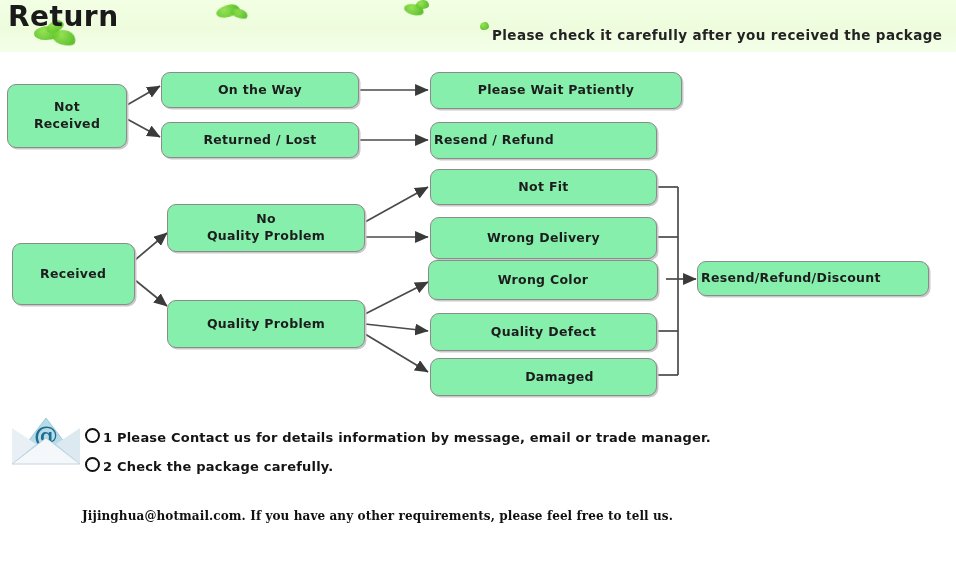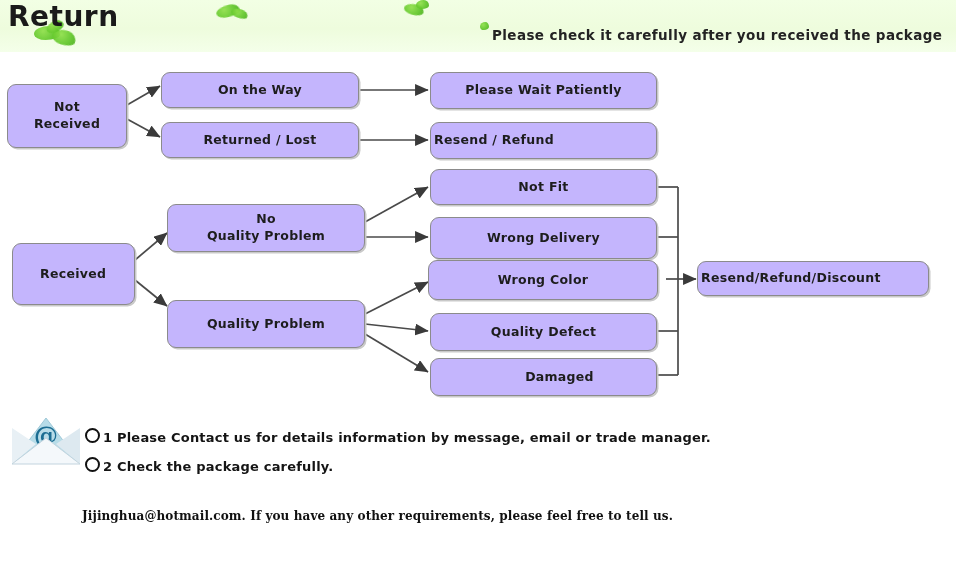--- a/index.html
+++ b/index.html
@@ -52,21 +52,21 @@
 
   
   .chart {
     position: absolute;
     left: 0; top: 52px;
     width: 956px; height: 350px;
   }
   .node {
     position: absolute;
     box-sizing: border-box;
-    background: #c4b5fd;
+    background: #86efac;
     border: 1.6px solid #8b8b8b;
     border-radius: 9px;
     box-shadow: 1.5px 1.5px 0 0 #c9c9c9;
     display: flex;
     align-items: center;
     font-family: "DejaVu Sans", sans-serif;
     font-size: 12.5px;
     font-weight: bold;
     color: #1d1d1d;
     letter-spacing: 0.3px;
@@ -178,21 +178,21 @@
   </div>
 
   <div class="node center" style="left:161px; top:20px; width:198px; height:36px;">
     <span class="txt">On the Way</span>
   </div>
 
   <div class="node center" style="left:161px; top:70px; width:198px; height:36px;">
     <span class="txt">Returned / Lost</span>
   </div>
 
-  <div class="node center" style="left:430px; top:20px; width:227px; height:37px;">
+  <div class="node center" style="left:430px; top:20px; width:252px; height:37px;">
     <span class="txt">Please Wait Patiently</span>
   </div>
 
   <div class="node left" style="left:430px; top:70px; width:227px; height:37px;">
     <span class="txt">Resend / Refund</span>
   </div>
 
   <div class="node left" style="left:12px; top:191px; width:123px; height:62px; padding-left:27px;">
     <span class="txt">Received</span>
   </div>

